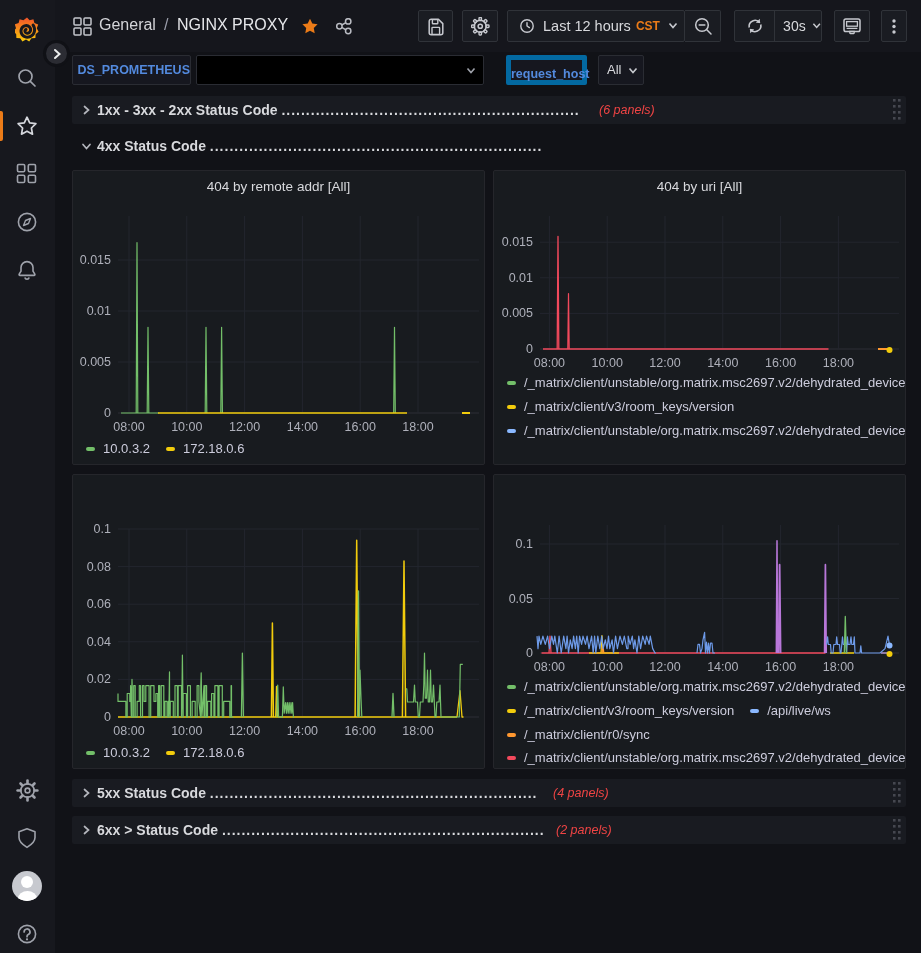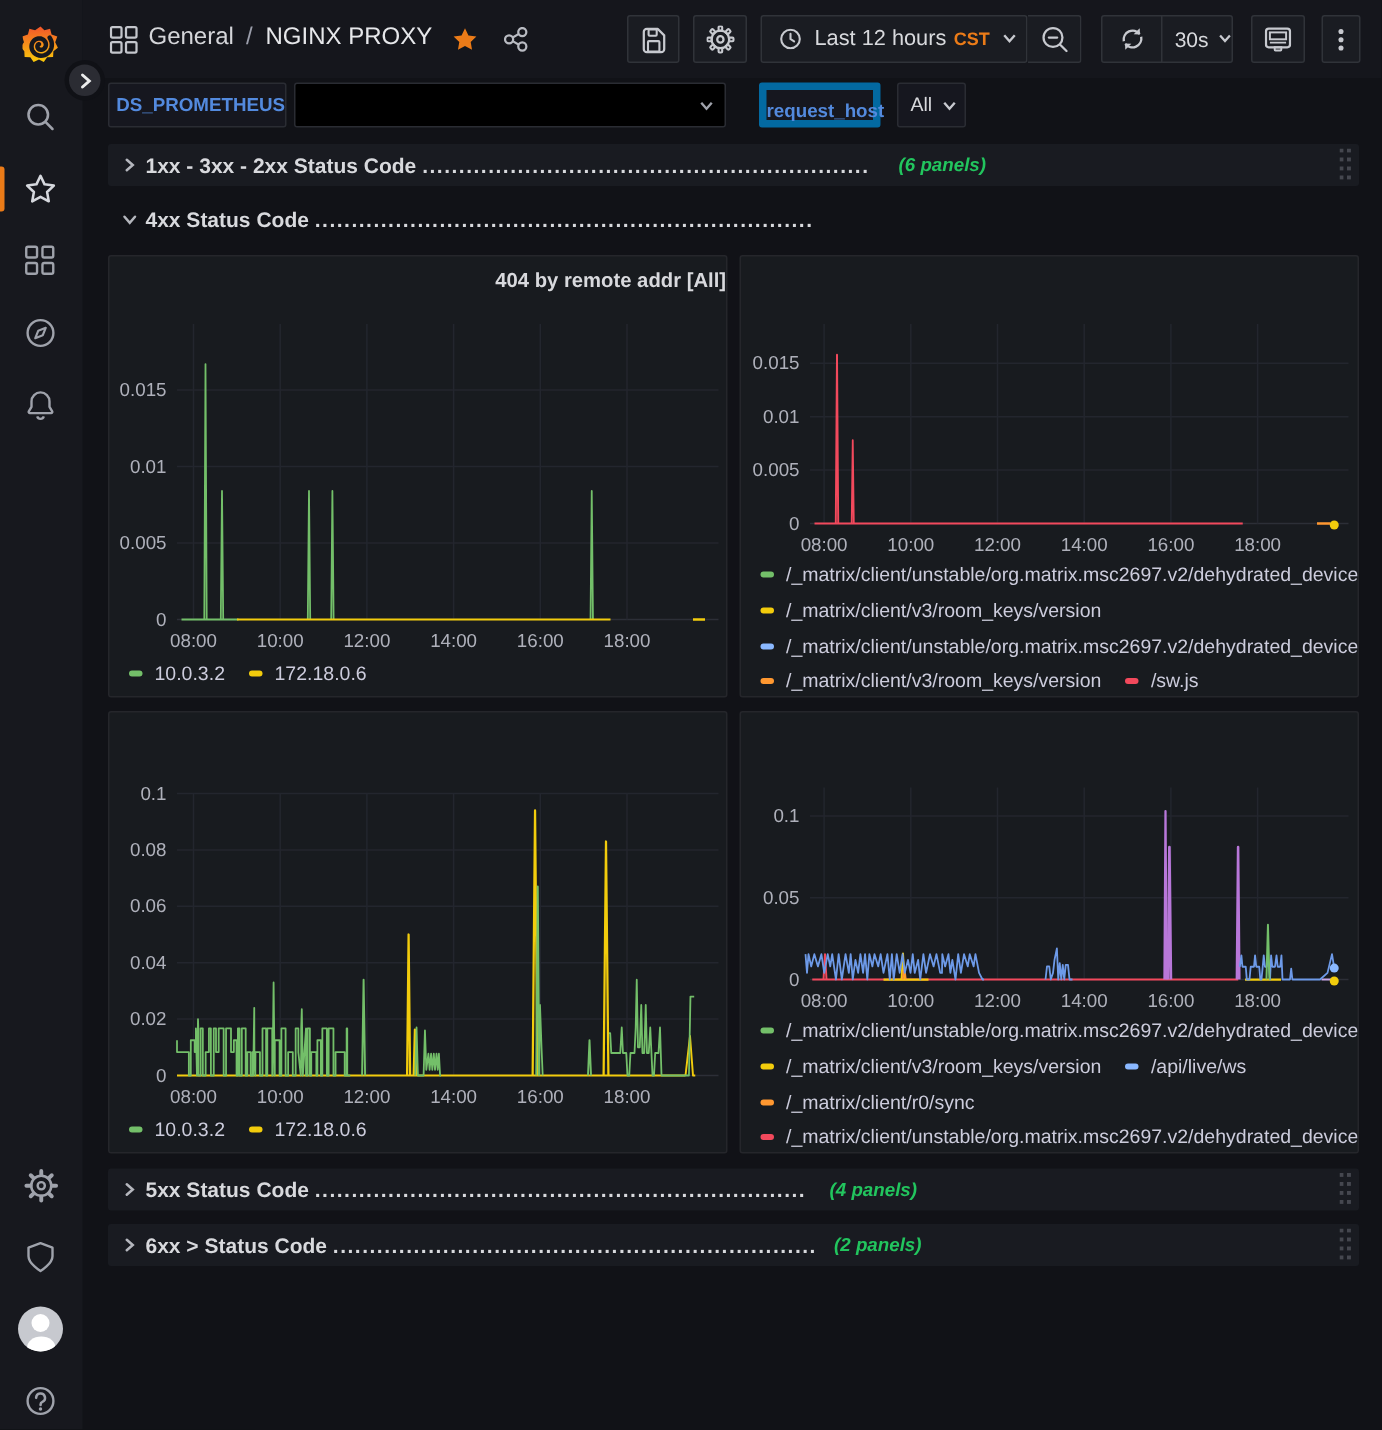--- a/index.html
+++ b/index.html
@@ -1,22 +1,22 @@
 <!DOCTYPE html>
 <html><head><meta charset="utf-8"><style>
 *{margin:0;padding:0;box-sizing:border-box}
 html,body{width:921px;height:953px;background:#111217;font-family:"Liberation Sans",sans-serif;overflow:hidden;position:relative}
 .abs{position:absolute}
 .axis{font:12.5px "Liberation Sans",sans-serif;fill:#aeb0ba}
 .panel{position:absolute;width:413px;height:295px;background:#181b1f;border:1px solid #25262b;border-radius:2px;overflow:hidden}
-.ptitle{position:absolute;top:8px;left:0;width:100%;text-align:right;font-size:13.5px;font-weight:bold;color:#d8d9dd}
+.ptitle{position:absolute;top:8px;left:0;width:100%;text-align:center;font-size:13.5px;font-weight:normal;color:#d8d9dd}
 .leg{position:absolute;font-size:13px;color:#ccccdc;white-space:nowrap}
 .dash{display:inline-block;width:9px;height:4px;border-radius:2px;margin-right:8px;vertical-align:2px}
 .rowhdr{position:absolute;left:72px;width:834px;height:28px;background:#191b21;border-radius:2px;color:#d8d9dd;font-size:14px;font-weight:bold;line-height:28px;white-space:nowrap;overflow:hidden}
-.pcount{position:absolute;top:0;font-size:12.5px;font-style:italic;font-weight:bold;color:#22c55e}
+.pcount{position:absolute;top:0;font-size:12.5px;font-style:italic;font-weight:normal;color:#ef4444}
 .hbtn{position:absolute;height:32px;top:10px;border:1px solid #303339;border-radius:2px;background:#1a1c22;color:#c7c9cf;display:flex;align-items:center;justify-content:center;font-size:14px}
 </style></head>
 <body>
 
 <div class="abs" style="left:0;top:0;width:55px;height:953px;background:#17181e"></div>
 <svg class="abs" style="left:15px;top:17px" width="24" height="25" viewBox="0 0 24 25">
     <defs>
       <linearGradient id="gf" x1="0" y1="0" x2="0" y2="1">
 <stop offset="0" stop-color="#f3542a"></stop>
         <stop offset="1" stop-color="#faca0a"></stop>
@@ -244,20 +244,21 @@
       <polyline points="74.2,242.0 75.0,156.3 75.8,242.0" fill="none" stroke="#73bf69" stroke-width="1.2" stroke-opacity="1.0" stroke-linejoin="round"></polyline>
       <polyline points="132.2,242.0 133.0,156.3 133.8,242.0" fill="none" stroke="#73bf69" stroke-width="1.2" stroke-opacity="1.0" stroke-linejoin="round"></polyline>
       <polyline points="147.8,242.0 148.6,156.3 149.4,242.0" fill="none" stroke="#73bf69" stroke-width="1.2" stroke-opacity="1.0" stroke-linejoin="round"></polyline>
       <polyline points="320.7,242.0 321.5,156.3 322.3,242.0" fill="none" stroke="#73bf69" stroke-width="1.2" stroke-opacity="1.0" stroke-linejoin="round"></polyline>
       <polyline points="85.0,242.0 334.0,242.0" fill="none" stroke="#f2cc0c" stroke-width="1.4" stroke-opacity="1.0" stroke-linejoin="round"></polyline>
       <polyline points="389.0,242.0 397.0,242.0" fill="none" stroke="#f2cc0c" stroke-width="1.8" stroke-opacity="1.0" stroke-linejoin="round"></polyline>
     </svg>
 <div class="leg" style="left:13px;top:270px"><span class="dash" style="background:#73bf69"></span><span style="margin-right:16px">10.0.3.2</span><span class="dash" style="background:#f2cc0c"></span><span style="margin-right:16px">172.18.0.6</span></div>
 </div>
 <div class="panel" style="left:493px;top:170px">
+<div class="ptitle">404 by uri [All]</div>
 <svg class="abs" style="left:0;top:0" width="413" height="295" viewBox="0 0 413 295">
       <line x1="46.0" y1="178.0" x2="405.0" y2="178.0" stroke="#2c2f37" stroke-width="1"></line>
       <line x1="46.0" y1="142.4" x2="405.0" y2="142.4" stroke="#23262e" stroke-width="1"></line>
       <line x1="46.0" y1="106.8" x2="405.0" y2="106.8" stroke="#23262e" stroke-width="1"></line>
       <line x1="46.0" y1="71.19999999999999" x2="405.0" y2="71.19999999999999" stroke="#23262e" stroke-width="1"></line>
       <line x1="55.4" y1="45.0" x2="55.4" y2="178.0" stroke="#23262e" stroke-width="1"></line>
       <line x1="113.19999999999999" y1="45.0" x2="113.19999999999999" y2="178.0" stroke="#23262e" stroke-width="1"></line>
       <line x1="171.0" y1="45.0" x2="171.0" y2="178.0" stroke="#23262e" stroke-width="1"></line>
       <line x1="228.79999999999998" y1="45.0" x2="228.79999999999998" y2="178.0" stroke="#23262e" stroke-width="1"></line>
       <line x1="286.59999999999997" y1="45.0" x2="286.59999999999997" y2="178.0" stroke="#23262e" stroke-width="1"></line>
@@ -274,21 +275,20 @@
       <text x="344.4" y="196" text-anchor="middle" class="axis">18:00</text>
       <polyline points="49.0,178.0 334.5,178.0" fill="none" stroke="#f2495c" stroke-width="1.4" stroke-opacity="1.0" stroke-linejoin="round"></polyline>
       <polyline points="63.2,178.0 64.0,65.5 64.8,178.0" fill="none" stroke="#f2495c" stroke-width="1.3" stroke-opacity="1.0" stroke-linejoin="round"></polyline>
       <polyline points="73.8,178.0 74.5,122.5 75.2,178.0" fill="none" stroke="#f2495c" stroke-width="1.2" stroke-opacity="1.0" stroke-linejoin="round"></polyline>
       <polyline points="384.0,178.0 393.0,178.0" fill="none" stroke="#ff9830" stroke-width="1.8" stroke-opacity="1.0" stroke-linejoin="round"></polyline>
       <circle cx="395.5" cy="179.0" r="3" fill="#f2cc0c"></circle>
     </svg>
 <div class="leg" style="left:13px;top:204px"><span class="dash" style="background:#73bf69"></span><span style="margin-right:16px">/_matrix/client/unstable/org.matrix.msc2697.v2/dehydrated_device</span></div>
     <div class="leg" style="left:13px;top:228px"><span class="dash" style="background:#f2cc0c"></span><span style="margin-right:16px">/_matrix/client/v3/room_keys/version</span></div>
     <div class="leg" style="left:13px;top:252px"><span class="dash" style="background:#8ab8ff"></span><span style="margin-right:16px">/_matrix/client/unstable/org.matrix.msc2697.v2/dehydrated_device</span></div>
-    <div class="leg" style="left:13px;top:275px"><span class="dash" style="background:#ff9830"></span><span style="margin-right:16px">/_matrix/client/v3/room_keys/version</span><span class="dash" style="background:#f2495c"></span><span style="margin-right:16px">/sw.js</span></div>
 </div>
 <div class="panel" style="left:72px;top:474px">
 <svg class="abs" style="left:0;top:0" width="413" height="295" viewBox="0 0 413 295">
       <line x1="45.0" y1="242.0" x2="406.0" y2="242.0" stroke="#2c2f37" stroke-width="1"></line>
       <line x1="45.0" y1="204.4" x2="406.0" y2="204.4" stroke="#23262e" stroke-width="1"></line>
       <line x1="45.0" y1="166.8" x2="406.0" y2="166.8" stroke="#23262e" stroke-width="1"></line>
       <line x1="45.0" y1="129.2" x2="406.0" y2="129.2" stroke="#23262e" stroke-width="1"></line>
       <line x1="45.0" y1="91.6" x2="406.0" y2="91.6" stroke="#23262e" stroke-width="1"></line>
       <line x1="45.0" y1="54.0" x2="406.0" y2="54.0" stroke="#23262e" stroke-width="1"></line>
       <line x1="56.0" y1="54.0" x2="56.0" y2="242.0" stroke="#23262e" stroke-width="1"></line>

